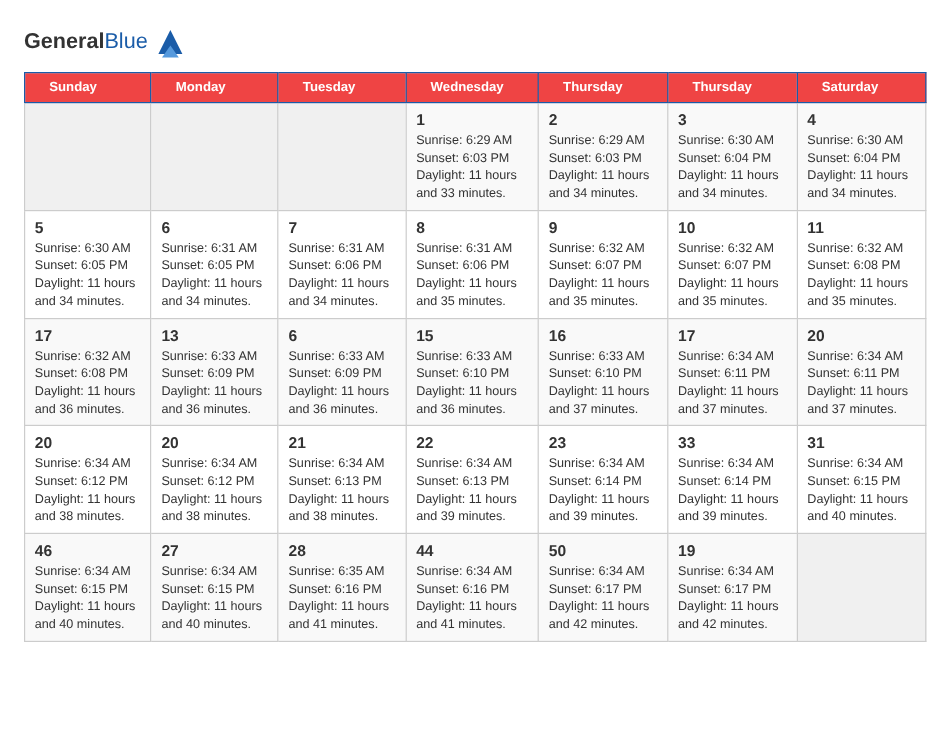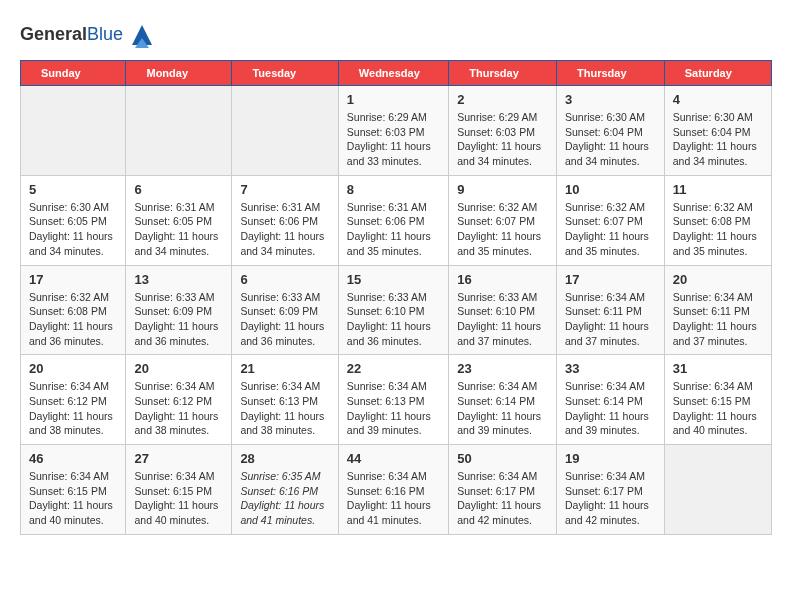--- a/index.html
+++ b/index.html
@@ -321,21 +321,21 @@
         </td>
         <td>
           <span class="day-num">27</span>
           <div class="day-info" style="white-space: pre-wrap;">Sunrise: 6:34 AM
 Sunset: 6:15 PM
 Daylight: 11 hours
 and 40 minutes.</div>
         </td>
         <td>
           <span class="day-num">28</span>
-          <div class="day-info" style="white-space: pre-wrap; font-style: italic;">Sunrise: 6:35 AM
+          <div class="day-info" style="white-space: pre-wrap;">Sunrise: 6:35 AM
 Sunset: 6:16 PM
 Daylight: 11 hours
 and 41 minutes.</div>
         </td>
         <td>
           <span class="day-num">44</span>
           <div class="day-info" style="white-space: pre-wrap;">Sunrise: 6:34 AM
 Sunset: 6:16 PM
 Daylight: 11 hours
 and 41 minutes.</div>

